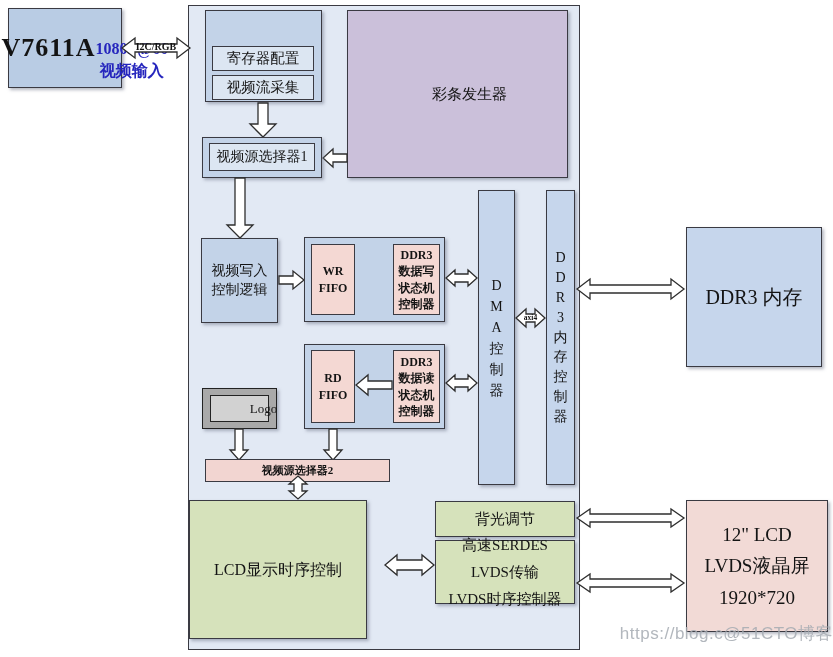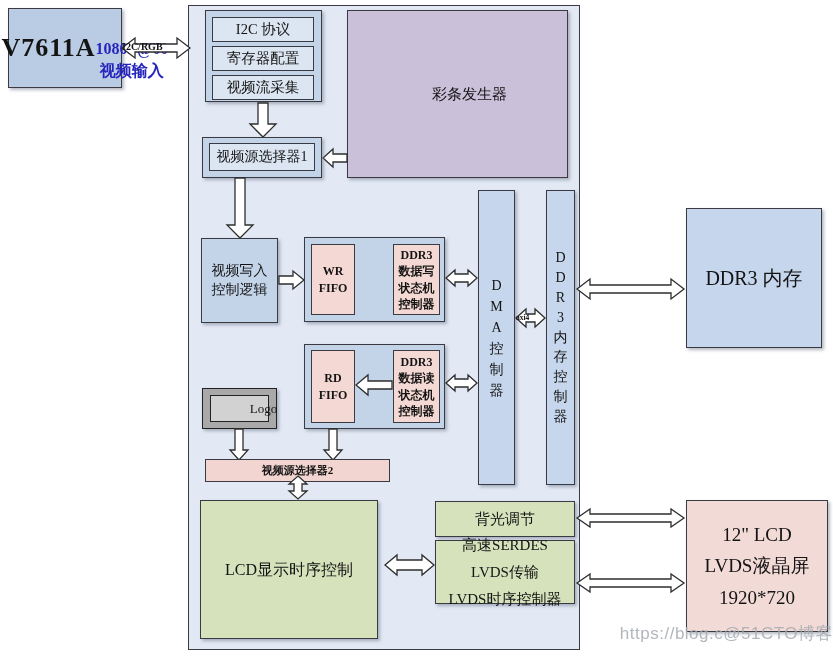--- a/index.html
+++ b/index.html
@@ -5,21 +5,21 @@
   html,body{margin:0;padding:0;background:#ffffff;}
   .stage{position:relative;width:833px;height:657px;background:#ffffff;overflow:hidden;
          font-family:"Liberation Serif","DejaVu Serif",serif;color:#141414;}
   .blk{position:absolute;box-sizing:border-box;border:1.4px solid #3a3a42;
        display:flex;flex-direction:row;align-items:center;justify-content:center;
        text-align:center;line-height:1.35;}
   .sh{box-shadow:2px 2px 3px rgba(110,115,135,.5);}
   .ml{white-space:pre-line;}
   .arrow{position:absolute;overflow:visible;}
   .arrow polygon{fill:#ffffff;stroke:#2e2e2e;stroke-width:1.3;stroke-linejoin:miter;}
-  .lbl{position:absolute;font-weight:bold;}
+  .lbl{position:absolute;text-align:center;font-weight:bold;}
 
   
   .fpga{left:188px;top:5px;width:392px;height:645px;background:#e2e9f4;border-width:1.6px;}
   
   .adv{left:8px;top:8px;width:114px;height:80px;background:#b9cce4;}
   .adv .t{font-size:26px;font-weight:600;letter-spacing:1px;}
   .adv .s{font-size:16px;font-weight:bold;color:#2525bd;margin-top:24px;}
   
   .i2cgrp{left:205px;top:10px;width:117px;height:92px;background:#c3d3e8;}
   .ibox{left:212px;width:102px;height:25px;background:#dce6f2;font-size:14.5px;}
@@ -31,21 +31,21 @@
   
   .wctl{left:201px;top:238px;width:77px;height:85px;background:#c3d3e8;font-size:14px;}
   
   .fifoc{left:304px;width:141px;height:85px;background:#c3d3e8;}
   .pink{background:#f4d8d3;font-size:12px;font-weight:bold;}
   
   .col{background:#c6d6ec;font-size:14px;line-height:1.5;}
   
   .green{background:#d6e2bb;}
   
-  .ddr3mem{left:686px;top:208px;width:136px;height:140px;background:#c6d6ec;font-size:20px;}
+  .ddr3mem{left:686px;top:227px;width:136px;height:140px;background:#c6d6ec;font-size:20px;}
   .panel{left:686px;top:500px;width:142px;height:132px;background:#f2dad6;font-size:19px;line-height:1.65;}
   
   .logoo{left:202px;top:388px;width:75px;height:41px;background:#a9a9a9;border:1.8px solid #222;}
   .logoi{left:210px;top:395px;width:59px;height:27px;background:#d2d2d2;border:1.4px solid #222;font-size:13px;padding-left:48px;}
   
   .sel2{left:205px;top:459px;width:185px;height:23px;background:#f2d5d1;font-size:11px;font-weight:bold;}
   .watermark{position:absolute;left:618px;top:622px;width:215px;font-family:"Liberation Sans","DejaVu Sans",sans-serif;
              font-size:17px;color:rgba(165,170,178,.85);letter-spacing:.5px;z-index:10;text-align:right;}
 </style>
 </head>
@@ -59,21 +59,20 @@
     <div class="t">ADV7611A</div>
     <div class="s">1080P@60视频输入</div>
   </div>
 
   <svg class="arrow" style="left:122px;top:36px" width="68" height="24">
     <polygon points="0,12 13,2 13,8 55,8 55,2 68,12 55,22 55,16 13,16 13,22"></polygon>
   </svg>
   <div class="lbl" style="left:122px;top:41px;width:68px;font-size:10px;">I2C/RGB</div>
 
   <div class="blk i2cgrp sh"></div>
-  <div class="blk ibox" style="top:17px">I2C 协议</div>
   <div class="blk ibox" style="top:46px">寄存器配置</div>
   <div class="blk ibox" style="top:75px">视频流采集</div>
 
   <div class="blk colorbar sh">彩条发生器</div>
 
   <svg class="arrow" style="left:250px;top:103px" width="26" height="34">
     <polygon points="8,0 18,0 18,21 26,21 13,34 0,21 8,21"></polygon>
   </svg>
 
   <svg class="arrow" style="left:323px;top:148px" width="24" height="20">
@@ -159,21 +158,21 @@
   <svg class="arrow" style="left:324px;top:429px" width="18" height="31">
     <polygon points="5,0 13,0 13,21 18,21 9,31 0,21 5,21"></polygon>
   </svg>
 
   <div class="blk sel2">视频源选择器2</div>
 
   <svg class="arrow" style="left:289px;top:476px" width="18" height="23">
     <polygon points="9,0 18,8 13,8 13,15 18,15 9,23 0,15 5,15 5,8 0,8"></polygon>
   </svg>
 
-  <div class="blk green sh" style="left:200px;top:500px;width:178px;height:139px;font-size:16px;">LCD显示时序控制</div>
+  <div class="blk green sh" style="left:189px;top:500px;width:178px;height:139px;font-size:16px;">LCD显示时序控制</div>
 
   <svg class="arrow" style="left:385px;top:553px" width="49" height="24">
     <polygon points="0,12 12,2 12,7 37,7 37,2 49,12 37,22 37,17 12,17 12,22"></polygon>
   </svg>
 
   <div class="blk green sh" style="left:435px;top:501px;width:140px;height:36px;font-size:15px;">背光调节</div>
 
   <div class="blk green ml sh" style="left:435px;top:540px;width:140px;height:64px;font-size:15px;line-height:1.8;">高速SERDES
 LVDS传输
 LVDS时序控制器</div>

